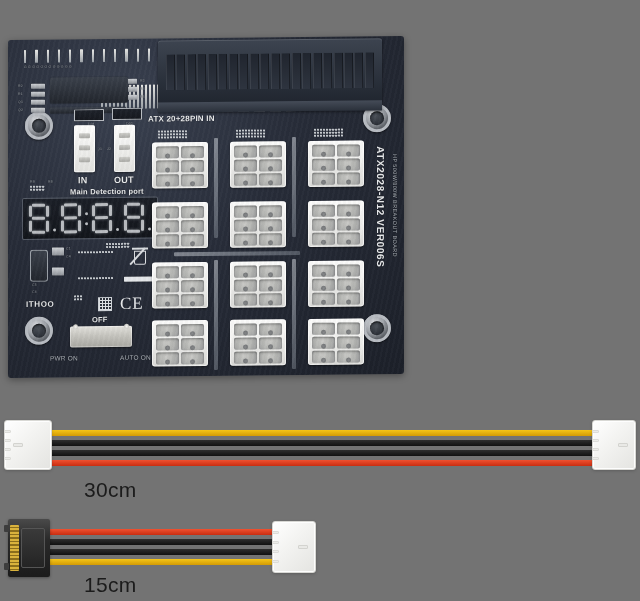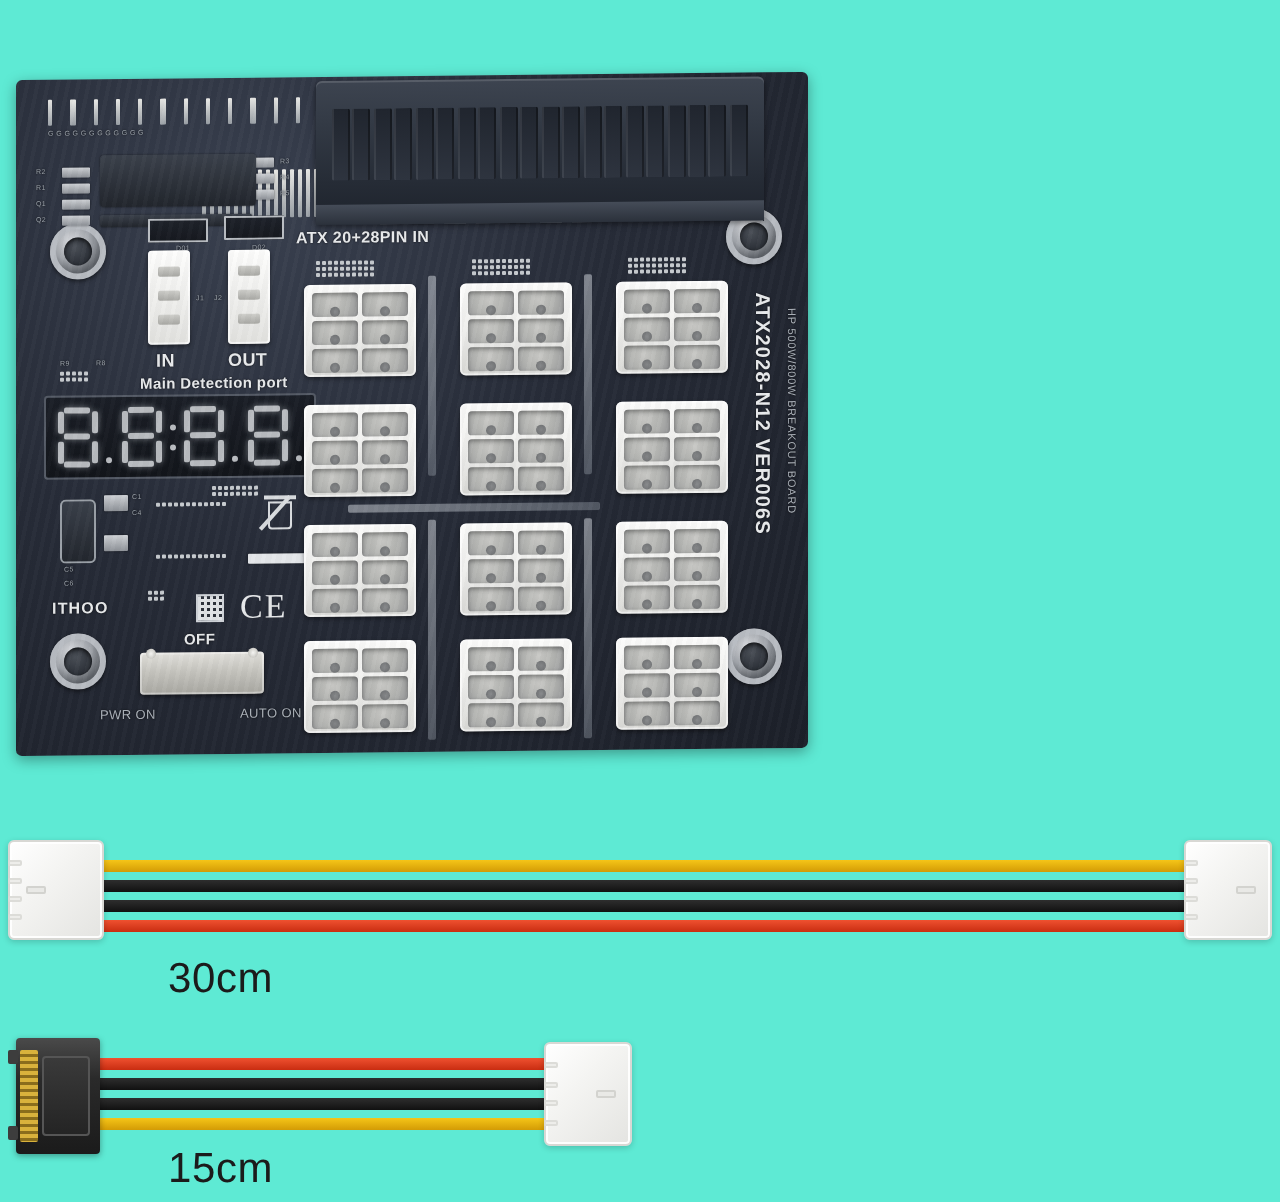--- a/index.html
+++ b/index.html
@@ -6,21 +6,21 @@
   * { box-sizing: border-box; margin: 0; padding: 0; }
   html, body {
     width: 640px; height: 601px;
     background: #ffffff;
     font-family: "Liberation Sans", sans-serif;
     overflow: hidden;
   }
   #stage {
     position: relative;
     width: 640px; height: 601px;
-    background: #5eead4;
+    background: #737373;
   }
 
   
   .pcb {
     position: absolute;
     left: 8px; top: 38px;
     width: 396px; height: 338px;
     background:
       radial-gradient(ellipse at 30% 20%, #3a4150 0%, #272c38 45%, #1c2029 100%);
     border-radius: 3px;

